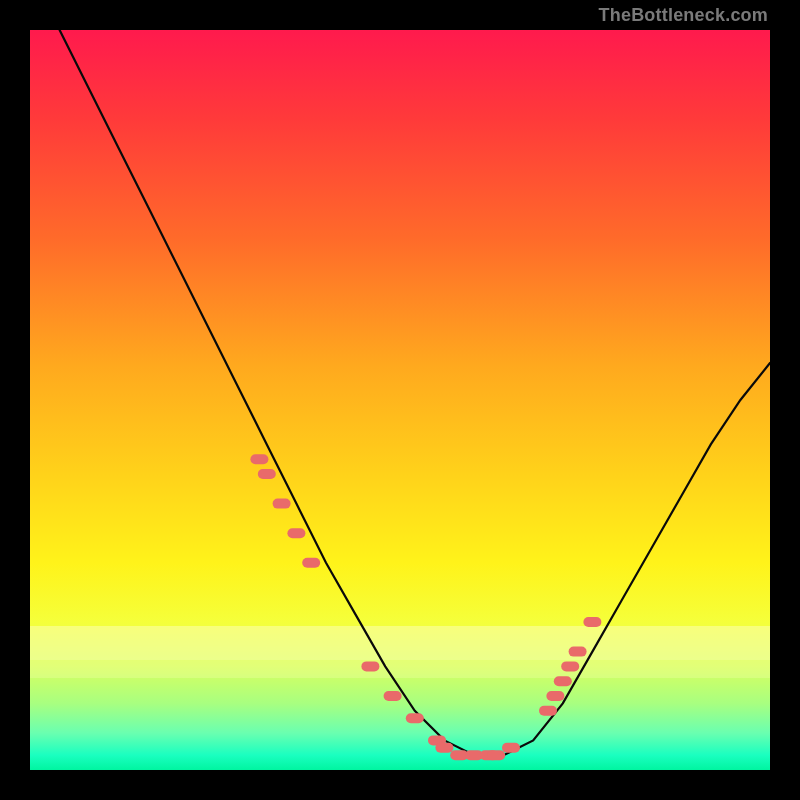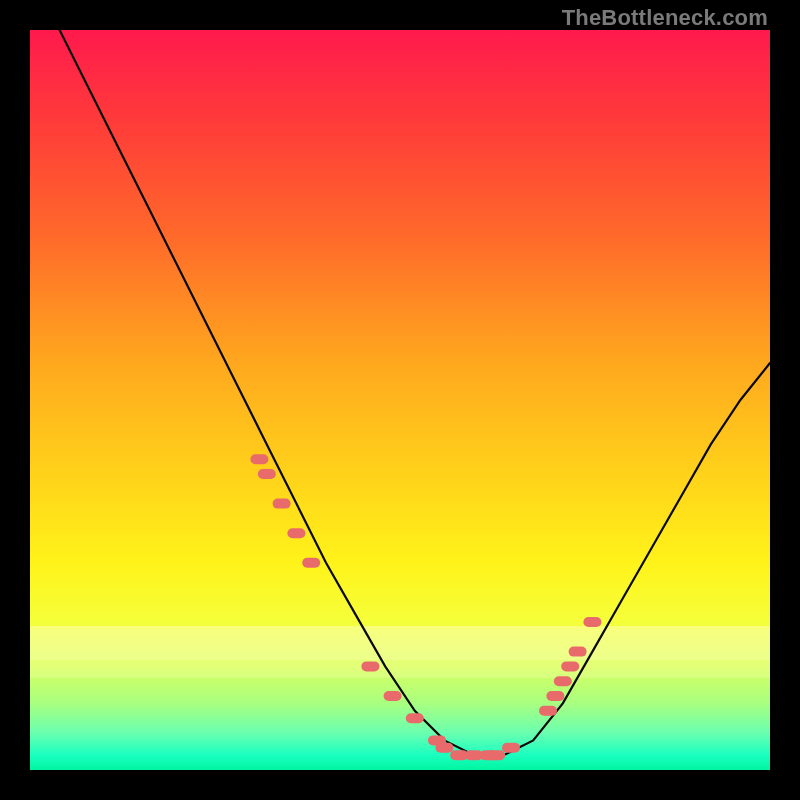--- a/index.html
+++ b/index.html
@@ -45,21 +45,21 @@
     left: 0;
     width: 740px;
   }
   .haze1 { top: 596px; height: 34px; background: rgba(255,255,200,0.45); }
   .haze2 { top: 630px; height: 18px; background: rgba(255,255,190,0.25); }
   .watermark {
     position: absolute;
     top: 5px;
     right: 32px;
     font-family: Arial, Helvetica, sans-serif;
-    font-size: 22px;
+    font-size: 18px;
     font-weight: 600;
     color: #7a7a7a;
     letter-spacing: 0.2px;
     user-select: none;
     text-align: center;
   }
   svg.curve {
     position: absolute;
     left: 0;
     top: 0;

